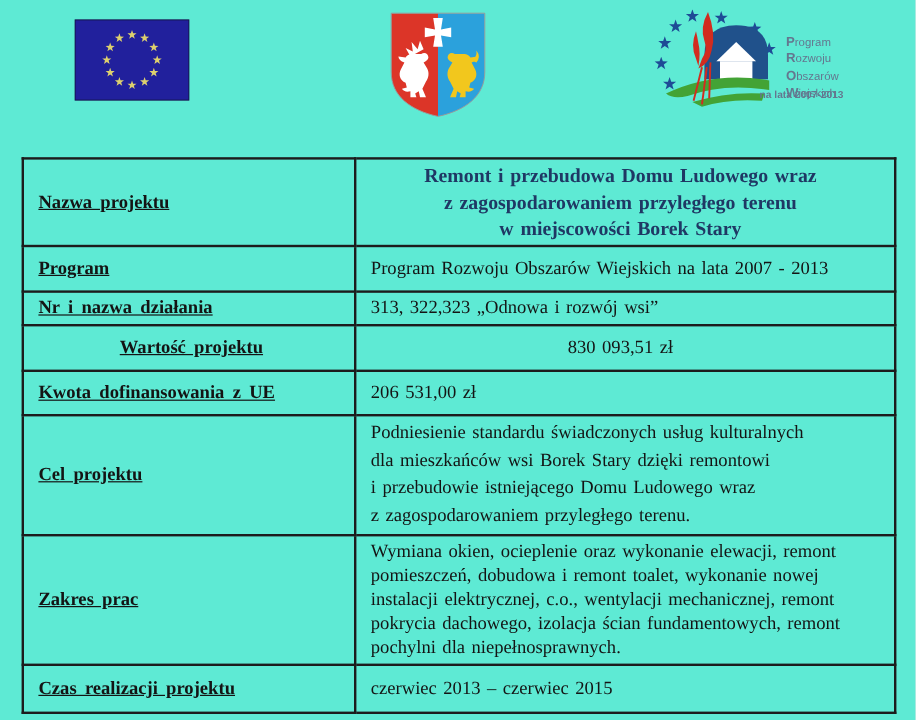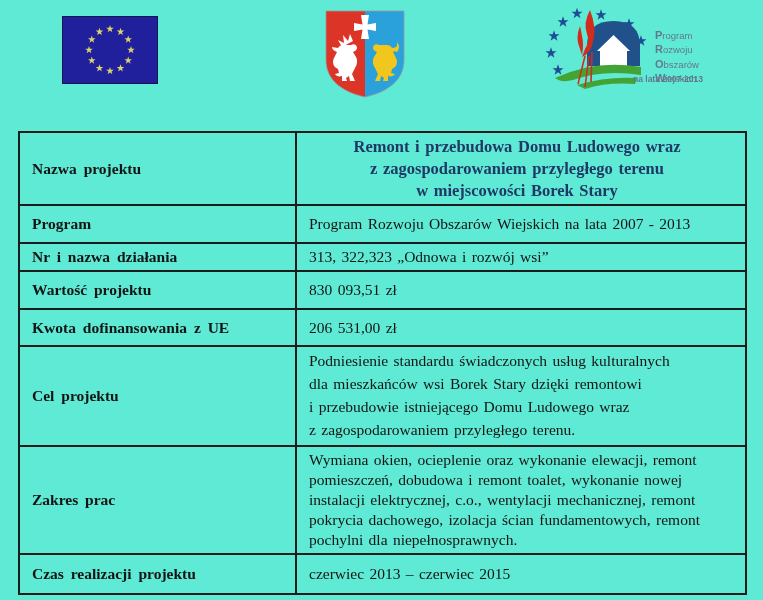--- a/index.html
+++ b/index.html
@@ -32,27 +32,27 @@
     width: 729px;
     border-collapse: collapse; table-layout: fixed;
   }
   .project-table td {
     border: 2px solid #1c1c1c;
     vertical-align: middle;
     color: #141414;
     font-size: 15.5px;
     line-height: 1.3;
   }
-  .label-cell  { width: 255px; font-weight: bold; padding: 3px 8px 3px 12px; word-spacing: 3px; }
+  .label-cell  { width: 255px; font-weight: bold; padding: 3px 8px 3px 12px; word-spacing: 3px; text-decoration: underline; }
   .value-cell  { padding: 3px 20px 3px 12px; white-space: pre-line; word-spacing: 1.5px; }
 
   tr.row-title    { height: 66px; }
   tr.row-program  { height: 38px; }
   tr.row-action   { height: 26px; }
-  tr.row-value    { height: 38px; }
+  tr.row-value    { height: 38px; text-align: center; }
   tr.row-funding  { height: 37px; }
   tr.row-goal     { height: 95px; }
   tr.row-scope    { height: 102px; }
   tr.row-time     { height: 40px; }
 
   tr.row-title .value-cell {
     text-align: center; font-weight: bold;
     color: #1f3864; font-size: 16.5px; line-height: 1.32;
   }
   tr.row-goal  .value-cell { line-height: 1.47; margin-left: 20px; }

